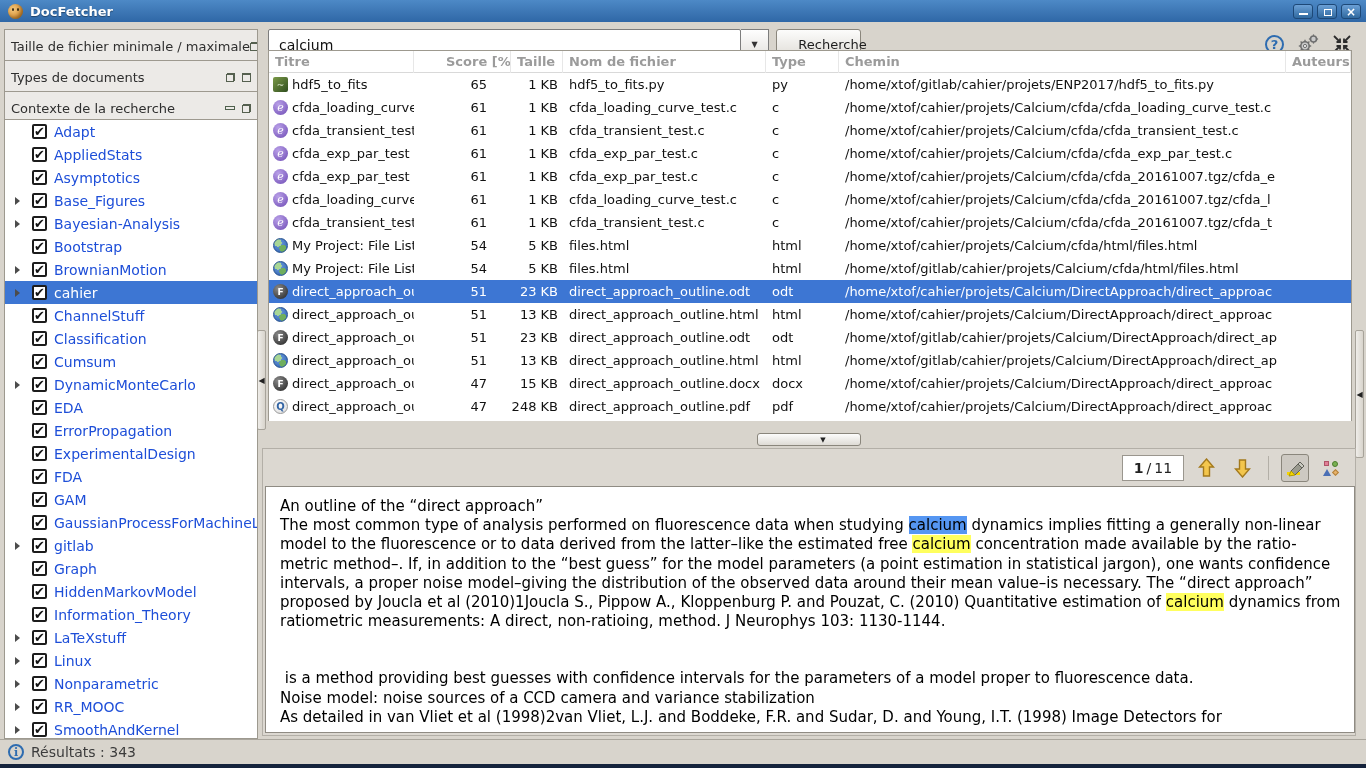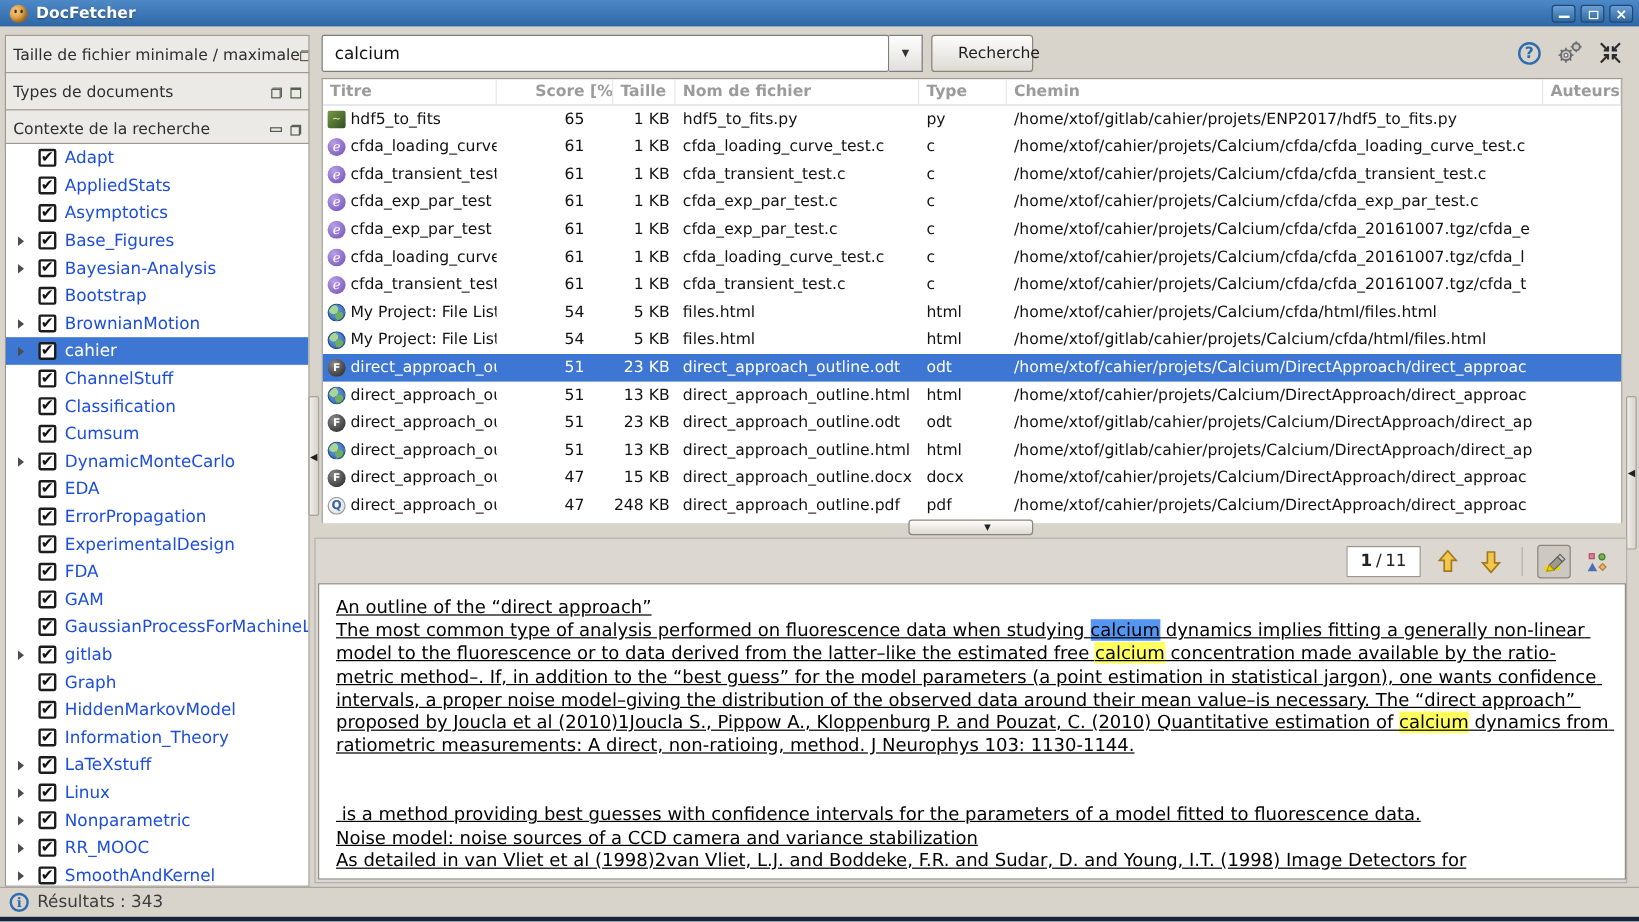--- a/index.html
+++ b/index.html
@@ -53,21 +53,21 @@
     border:1px solid #7d7d7d; border-left:none; display:flex; align-items:center; justify-content:center; }
   .dropbtn span { font-size:8px; color:#333; }
   .btn { background:linear-gradient(#fcfcfb,#dedbd5); border:1px solid #8a867c; border-radius:3px;
     font-size:13px; color:#1d1d1d; display:flex; align-items:center; justify-content:center;padding-left:28px; }
   .searchbtn { position:absolute; left:776px; top:29px; width:85px; height:31px; }
   .topicons { position:absolute; right:14px; top:33px; display:flex; gap:12px; align-items:center; }
   .helpico { width:19px; height:19px; border:2px solid #2e6cb0; border-radius:50%; color:#2e6cb0;
     font-weight:bold; font-size:13px; text-align:center; line-height:16px; }
 
   
-  .tbl { position:absolute; left:268px; top:65px; width:1084px; height:371px; background:#fff;
+  .tbl { position:absolute; left:268px; top:50px; width:1084px; height:371px; background:#fff;
     border:1px solid #9d998f; border-bottom:none; overflow:hidden; }
   .trow { display:grid; grid-template-columns:145px 97px 52px 203px 73px 447px 1fr; align-items:center; }
   .thead { height:22px; border-bottom:1px solid #d9d9d9; }
   .thead .hcell { font-size:13px; font-weight:bold; color:#9b9b9b; white-space:nowrap; overflow:hidden;
     height:22px; line-height:22px; border-right:1px solid #e7e7e7; padding-left:6px; }
   .thead .hcell.h-score { padding-left:32px; }
   .thead .hcell.h-size { text-align:right; padding-right:20px; }
   .trow.data { height:23px; font-size:13px; color:#111; }
   .trow.data.sel { background:#3d76d3; color:#fff; }
   .cell { white-space:nowrap; overflow:hidden; }
@@ -110,21 +110,21 @@
   .tsep { width:1px; height:24px; background:#b3afa7; margin:0 4px; }
   .shapesico { width:16px; height:16px; position:relative; }
   .shapesico i { position:absolute; }
   .sh-sq { left:1px; top:1px; width:5px; height:5px; background:#e07f96; border:1px solid #b05468; }
   .sh-ci { right:1px; top:1px; width:6px; height:6px; border-radius:50%; background:#78b052; border:1px solid #4c7d2e; }
   .sh-tr { left:0; bottom:0; width:0; height:0; border-left:4px solid transparent; border-right:4px solid transparent; border-bottom:7px solid #4a6fb5; }
   .sh-di { right:1px; bottom:1px; width:5px; height:5px; background:#e8b36a; border:1px solid #b2813c; transform:rotate(45deg); }
 
   .ptext { position:absolute; left:2px; top:37px; width:1090px; height:247px; background:#fff;
     border:1px solid #8f8b83; padding:10px 12px 0 14px; overflow:hidden; }
-  .pline { font-size:15px; line-height:19.2px; color:#000; white-space:pre-wrap;text-decoration:underline; }
+  .pline { font-size:15px; line-height:19.2px; color:#000; white-space:pre-wrap; }
   .pline.gap { height:38px; }
   .hl-yellow { background:#ffff5e; }
   .hl-blue { background:#5596f2; }
 
   
   .statusbar { position:absolute; left:0; top:739px; width:1366px; height:25px; background:#d8d4cc;
     border-top:1px solid #aaa69d; display:flex; align-items:center; padding-left:8px; gap:7px; }
   .infoico { width:16px; height:16px; border:2px solid #2e6cb0; border-radius:50%; color:#2e6cb0;
     font-family:"DejaVu Serif",serif; font-weight:bold; font-size:11px; text-align:center; line-height:13px; }
   .statustext { font-size:14px; color:#3c3c3c; }
@@ -614,21 +614,21 @@
           <i class="sh-ci"></i>
           <i class="sh-tr"></i>
           <i class="sh-di"></i>
       </span>
     </span>
   </div>
   <div class="ptext">
       <div class="pline"><span>An outline of the “direct approach”</span></div>
       <div class="pline"><span>The most common type of analysis performed on fluorescence data when studying </span><span class="hl-blue">calcium</span><span> dynamics implies fitting a generally non-linear model to the fluorescence or to data derived from the latter–like the estimated free </span><span class="hl-yellow">calcium</span><span> concentration made available by the ratio-metric method–. If, in addition to the “best guess” for the model parameters (a point estimation in statistical jargon), one wants confidence intervals, a proper noise model–giving the distribution of the observed data around their mean value–is necessary. The “direct approach” proposed by Joucla et al (2010)1Joucla S., Pippow A., Kloppenburg P. and Pouzat, C. (2010) Quantitative estimation of </span><span class="hl-yellow">calcium</span><span> dynamics from ratiometric measurements: A direct, non-ratioing, method. J Neurophys 103: 1130-1144.</span></div>
       <div class="pline gap"></div>
-      <div class="pline"><span> is a method providing best guesses with confidence intervals for the parameters of a model fitted to fluorescence data.</span></div>
+      <div class="pline"><span> is a method providing best guesses with confidence intervals for the parameters of a model proper to fluorescence data.</span></div>
       <div class="pline"><span>Noise model: noise sources of a CCD camera and variance stabilization</span></div>
       <div class="pline"><span>As detailed in van Vliet et al (1998)2van Vliet, L.J. and Boddeke, F.R. and Sudar, D. and Young, I.T. (1998) Image Detectors for</span></div>
     </div>
 </div>
 
 <div class="statusbar">
   <span class="infoico">i</span>
   <span class="statustext">Résultats : 343</span>
 </div>
 <div class="bottomstrip"></div>

